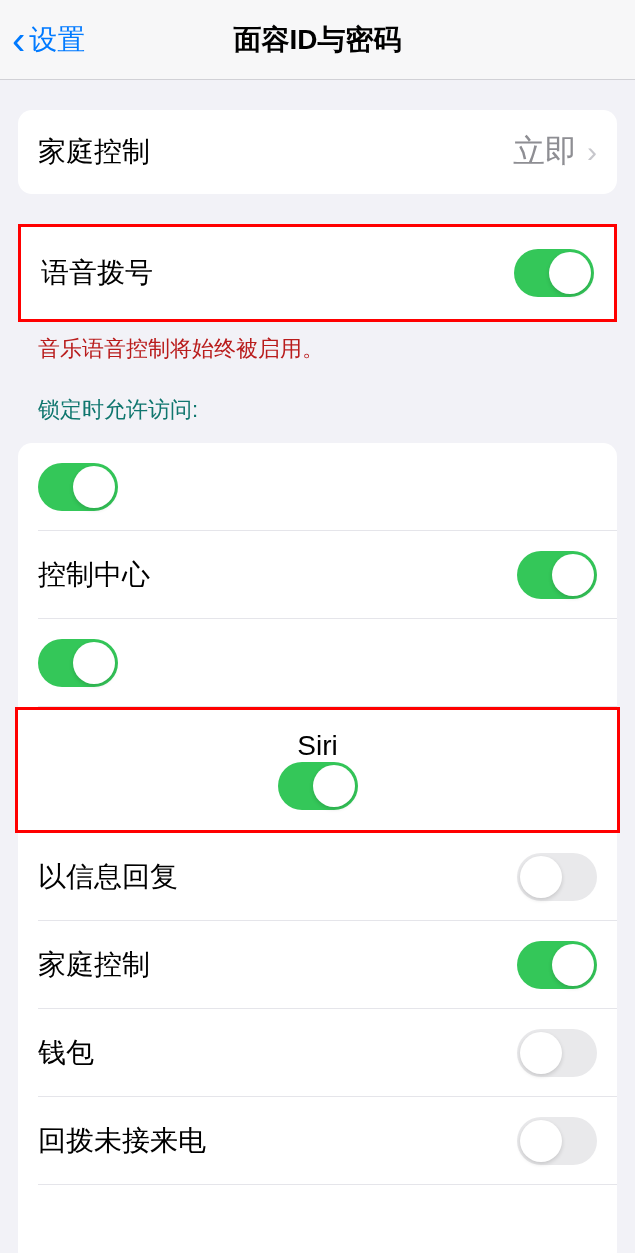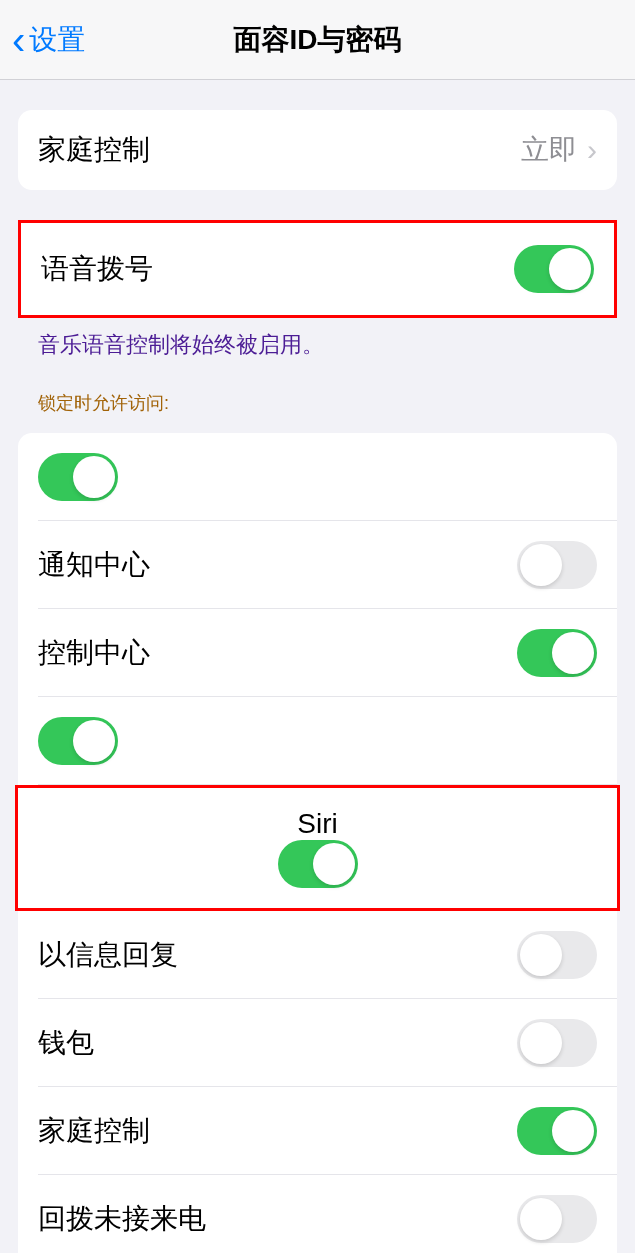--- a/index.html
+++ b/index.html
@@ -76,21 +76,21 @@
     .row-label {
       font-size: 28px;
       color: #000;
     }
     .row-right {
       display: flex;
       align-items: center;
       gap: 10px;
     }
     .row-value {
-      font-size: 28px;
+      font-size: 32px;
       color: #8e8e93;
     }
     .chevron-right {
       color: #c7c7cc;
       font-size: 30px;
       font-weight: 300;
     }
     .toggle {
       width: 80px;
       height: 48px;
@@ -114,27 +114,27 @@
       box-shadow: 0 2px 4px rgba(0,0,0,0.15);
     }
     .toggle.on .toggle-knob {
       right: 3px;
     }
     .toggle.off .toggle-knob {
       left: 3px;
     }
     .footer-text {
       font-size: 22px;
-      color: #4c1d95;
+      color: #b91c1c;
       padding: 12px 20px 0 20px;
       line-height: 1.4;
     }
     .section-header {
-      font-size: 18px;
-      color: #a16207;
+      font-size: 22px;
+      color: #0f766e;
       padding: 30px 20px 10px 20px;
     }
     .highlight-box {
       border: 3px solid #ff0000;
       margin-top: 30px;
       background-color: #fff;
     }
     .highlight-box .row {
       padding: 22px 20px;
     }
@@ -200,26 +200,20 @@
 
   <div class="section-header">锁定时允许访问:</div>
 
   <div class="section-with-highlight" id="lock-access-list">
   <div class="row">
         <div class="toggle on">
           <div class="toggle-knob"></div>
         </div>
       </div>
       <div class="row">
-        <span class="row-label">通知中心</span>
-        <div class="toggle off">
-          <div class="toggle-knob"></div>
-        </div>
-      </div>
-      <div class="row">
         <span class="row-label">控制中心</span>
         <div class="toggle on">
           <div class="toggle-knob"></div>
         </div>
       </div>
       <div class="row">
         <div class="toggle on">
           <div class="toggle-knob"></div>
         </div>
       </div>
@@ -231,32 +225,32 @@
           </div>
         </div>
       </div>
       <div class="row">
         <span class="row-label">以信息回复</span>
         <div class="toggle off">
           <div class="toggle-knob"></div>
         </div>
       </div>
       <div class="row">
+        <span class="row-label">家庭控制</span>
+        <div class="toggle on">
+          <div class="toggle-knob"></div>
+        </div>
+      </div>
+      <div class="row">
         <span class="row-label">钱包</span>
         <div class="toggle off">
           <div class="toggle-knob"></div>
         </div>
       </div>
       <div class="row">
-        <span class="row-label">家庭控制</span>
-        <div class="toggle on">
-          <div class="toggle-knob"></div>
-        </div>
-      </div>
-      <div class="row">
         <span class="row-label">回拨未接来电</span>
         <div class="toggle off">
           <div class="toggle-knob"></div>
         </div>
       </div>
       <div class="row"></div>
     </div>
 
 </div>
 

